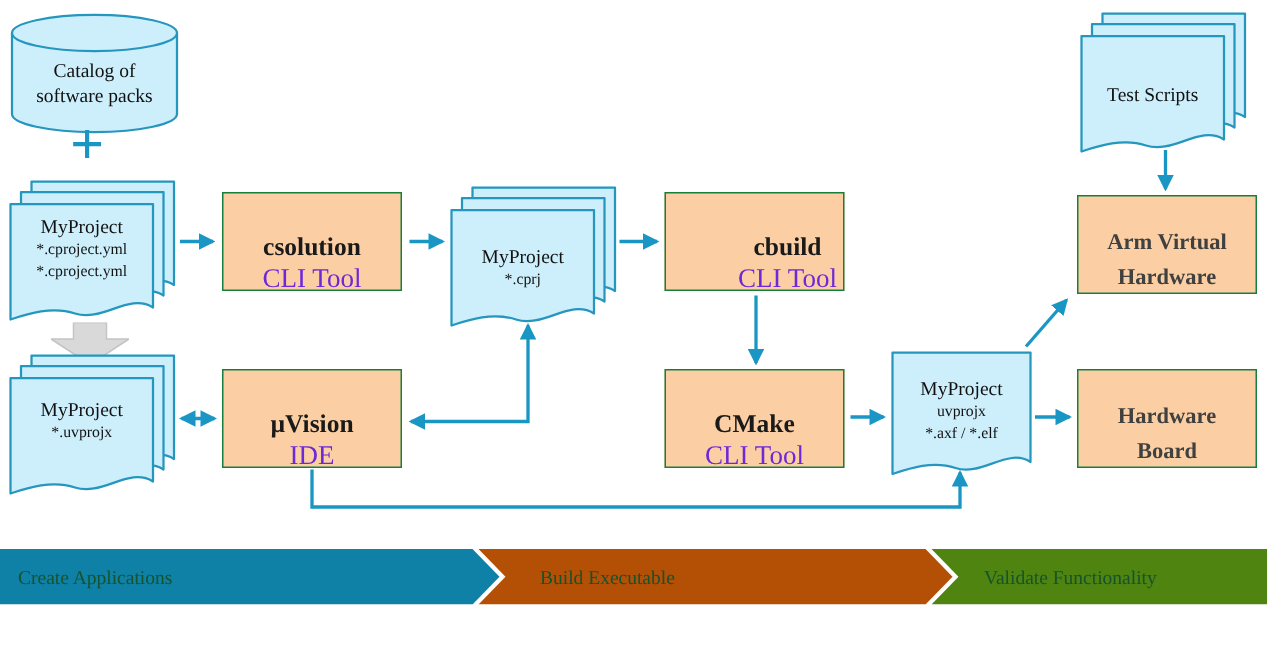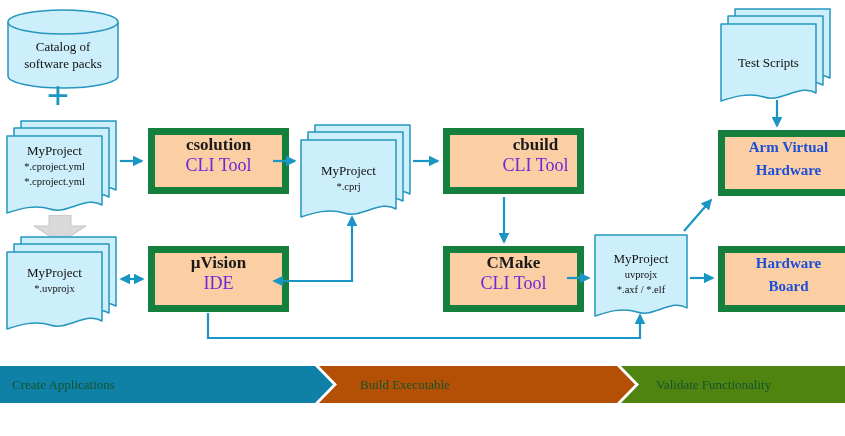--- a/index.html
+++ b/index.html
@@ -3,25 +3,25 @@
 <meta charset="utf-8">
 <style>
   html,body{margin:0;padding:0;background:#fff;}
   .canvas{position:relative;width:845px;height:436px;background:#fff;
           font-family:Liberation Serif, serif;overflow:hidden;color:#111;}
   .abs{position:absolute;}
   .node-svg{position:absolute;left:0;top:0;}
   .doc-text{position:absolute;text-align:center;color:#111;}
   .doc-title{font-size:13px;line-height:17px;}
   .doc-file{font-size:10.5px;line-height:15px;}
-  .box{position:absolute;width:141px;height:66px;background:#fbcfa3;border:7px solid #15803d;
-       box-sizing:border-box;display:flex;flex-direction:column;align-items:center;justify-content:flex-start;gap:3px;}
+  .box{position:absolute;width:120px;height:66px;background:#fbcfa3;border:1px solid #15803d;
+       box-sizing:border-box;display:flex;flex-direction:column;align-items:center;justify-content:flex-end;gap:3px;}
   .box-title{font-size:17px;font-weight:bold;color:#1a1a1a;line-height:20px;}
   .box-sub{font-size:18px;color:#6d28d9;line-height:15px;}
-  .box2-line{font-size:15px;font-weight:bold;color:#1d4ed8;line-height:20px;}
+  .box2-line{font-size:15px;font-weight:bold;color:#404040;line-height:20px;}
   .plus{position:absolute;left:40px;top:76px;width:36px;text-align:center;
         font-size:40px;line-height:40px;font-weight:bold;color:#1a96c4;}
   .overlay{position:absolute;left:0;top:0;pointer-events:none;z-index:6;}
   .phase-svg{position:absolute;left:0;top:366px;}
   .phase-label{position:absolute;top:366px;height:37px;line-height:37px;color:#14532d;
                font-size:13px;white-space:nowrap;z-index:7;}
 </style>
 </head>
 <body>
 

